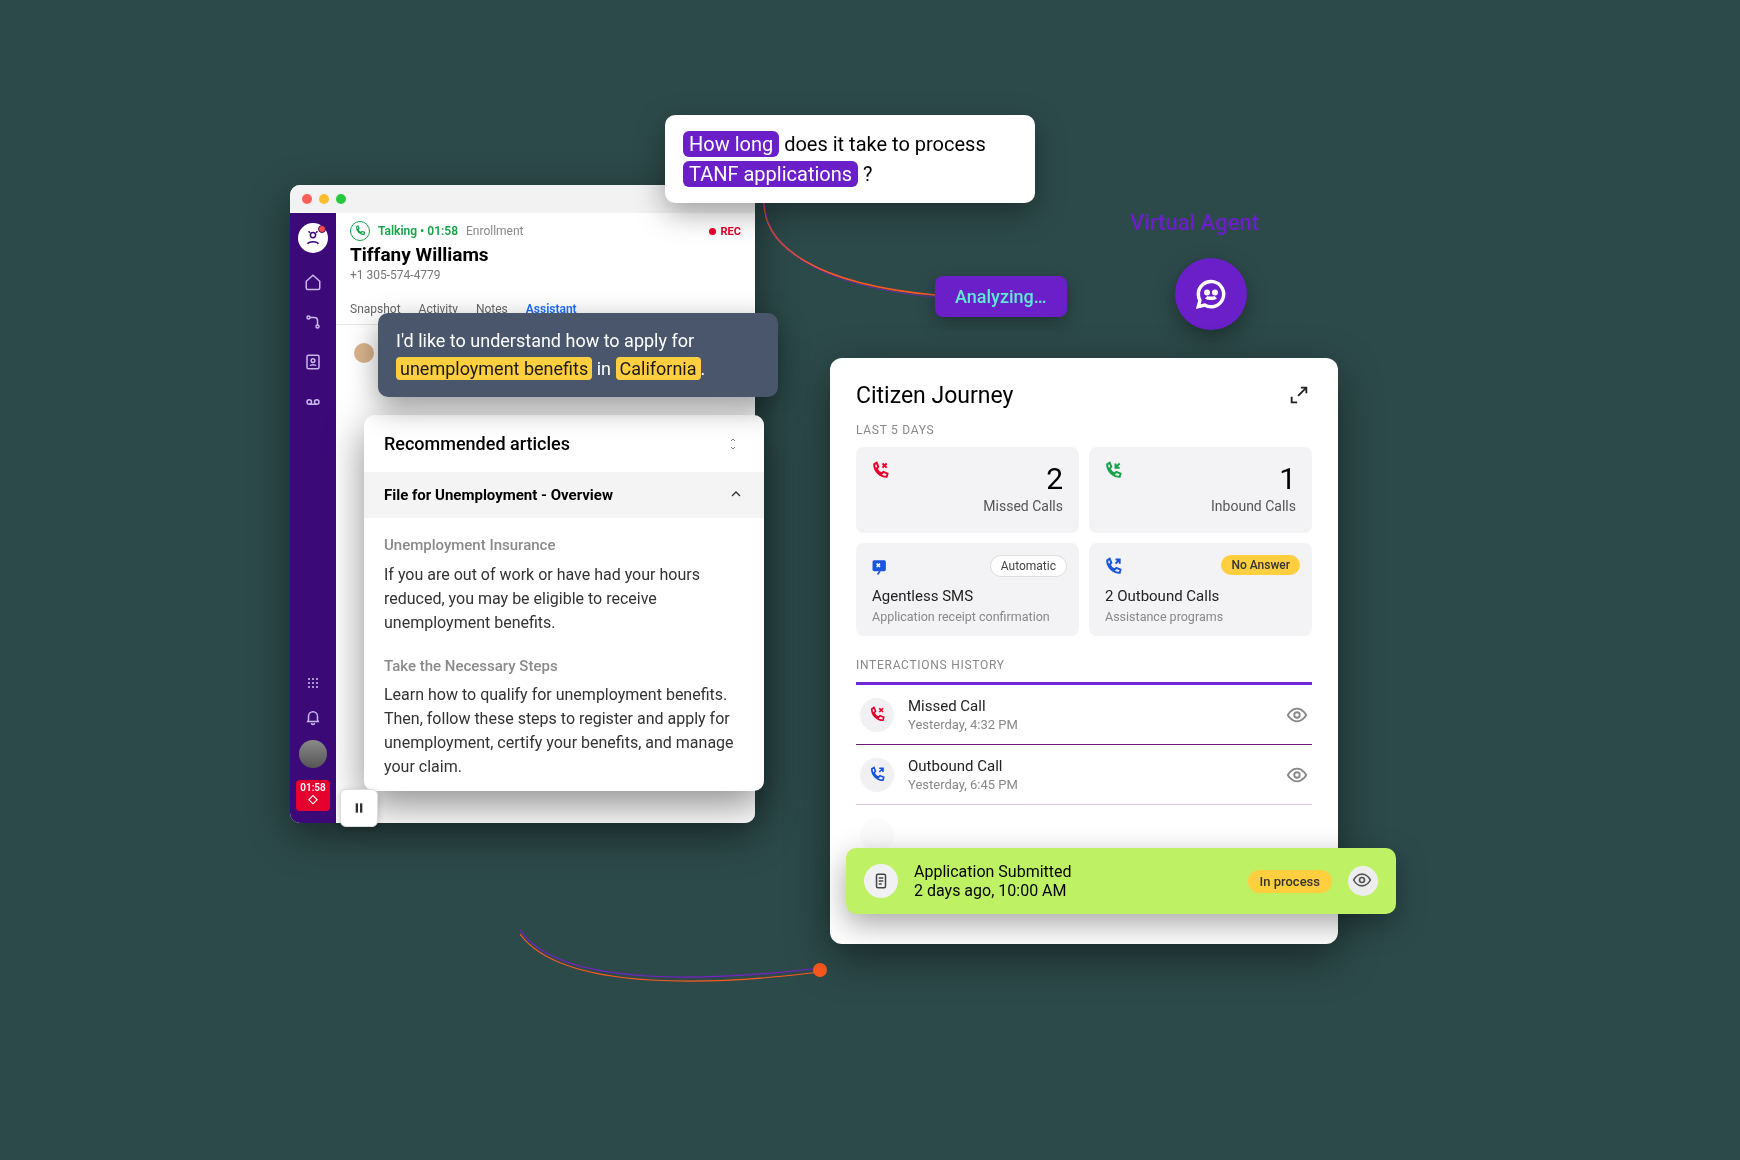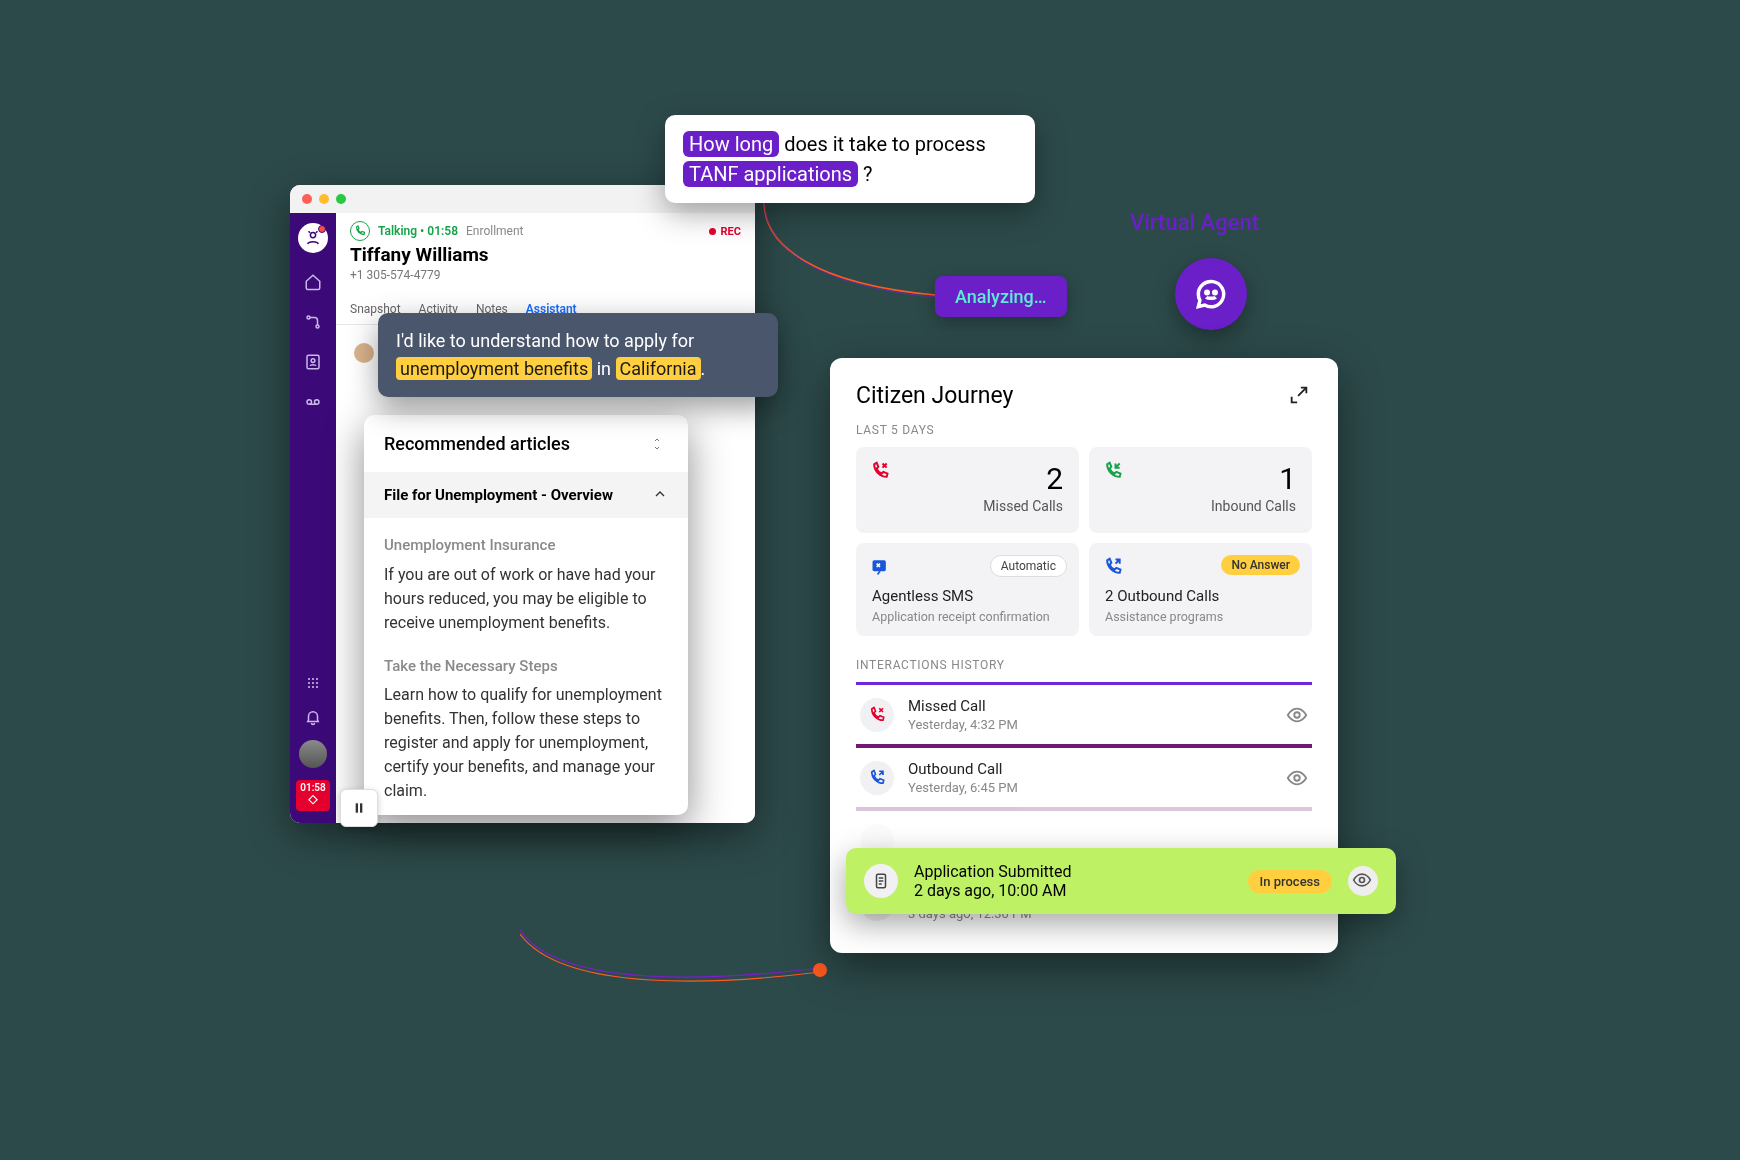--- a/index.html
+++ b/index.html
@@ -70,21 +70,21 @@
     width:400px;
     background:#4a566b;color:#fff;
     border-radius:10px;padding:14px 18px;font-size:18px;line-height:1.55;
     box-shadow:0 10px 30px rgba(0,0,0,.4);
     z-index:5;
   }
   .hl{background:#ffcf3f;color:#1a1a1a;border-radius:4px;padding:1px 4px}
 
   .rec-card{
     position:absolute; left:74px; top:230px;
-    width:324px; background:#fff; border-radius:10px;
+    width:400px; background:#fff; border-radius:10px;
     box-shadow:0 14px 40px rgba(0,0,0,.45);
     z-index:4;
   }
   .rec-head{display:flex;align-items:center;justify-content:space-between;padding:18px 20px;font-size:18px;font-weight:500}
   .chev{width:22px;display:flex;flex-direction:column;align-items:center;color:#444;cursor:pointer}
   .rec-sub{background:#f4f4f4;padding:14px 20px;font-size:15px;font-weight:700;display:flex;justify-content:space-between;cursor:pointer}
   .rec-body{padding:16px 20px 12px;font-size:16px;line-height:1.5;color:#333}
   .rec-body h5{color:#8a8a8a;font-weight:500;font-size:15px;margin-bottom:6px}
   .rec-body p{margin-bottom:20px}
 
@@ -126,21 +126,21 @@
   .j-tile .big{font-size:30px;font-weight:400;text-align:right}
   .j-tile .lbl{font-size:14px;color:#555;text-align:right;margin-top:2px}
   .j-tile .ic{position:absolute;left:14px;top:14px;width:20px;height:20px}
   .j-tile .badge{position:absolute;right:12px;top:12px;font-size:12px;padding:3px 10px;border-radius:14px}
   .badge.auto{background:#fff;border:1px solid #ddd;color:#444}
   .badge.noans{background:#ffcf3f;color:#333;font-weight:500}
   .j-tile .t2{font-size:15px;color:#222;margin-top:30px}
   .j-tile .t3{font-size:12.5px;color:#888;margin-top:4px}
 
   .hist{margin-top:8px}
-  .hist-row{display:flex;align-items:center;gap:14px;padding:12px 4px;border-top:4px solid #701a75}
+  .hist-row{display:flex;align-items:center;gap:14px;padding:12px 4px;border-top:1px solid #701a75}
   .hist-row:first-of-type{border-top:3px solid #6d28d9}
   .hico{width:34px;height:34px;border-radius:50%;background:#f1f1f3;display:flex;align-items:center;justify-content:center;flex-shrink:0}
   .hist-row .txt{flex:1}
   .hist-row .ttl{font-size:15px;color:#222}
   .hist-row .sub{font-size:13px;color:#888;margin-top:2px}
   .eye{width:22px;height:22px;color:#888;cursor:pointer}
 
   .hist-pop{
     position:absolute;left:16px;right:-58px;top:490px;
     background:#bef264;border-radius:10px;box-shadow:0 10px 30px rgba(0,0,0,.35);

